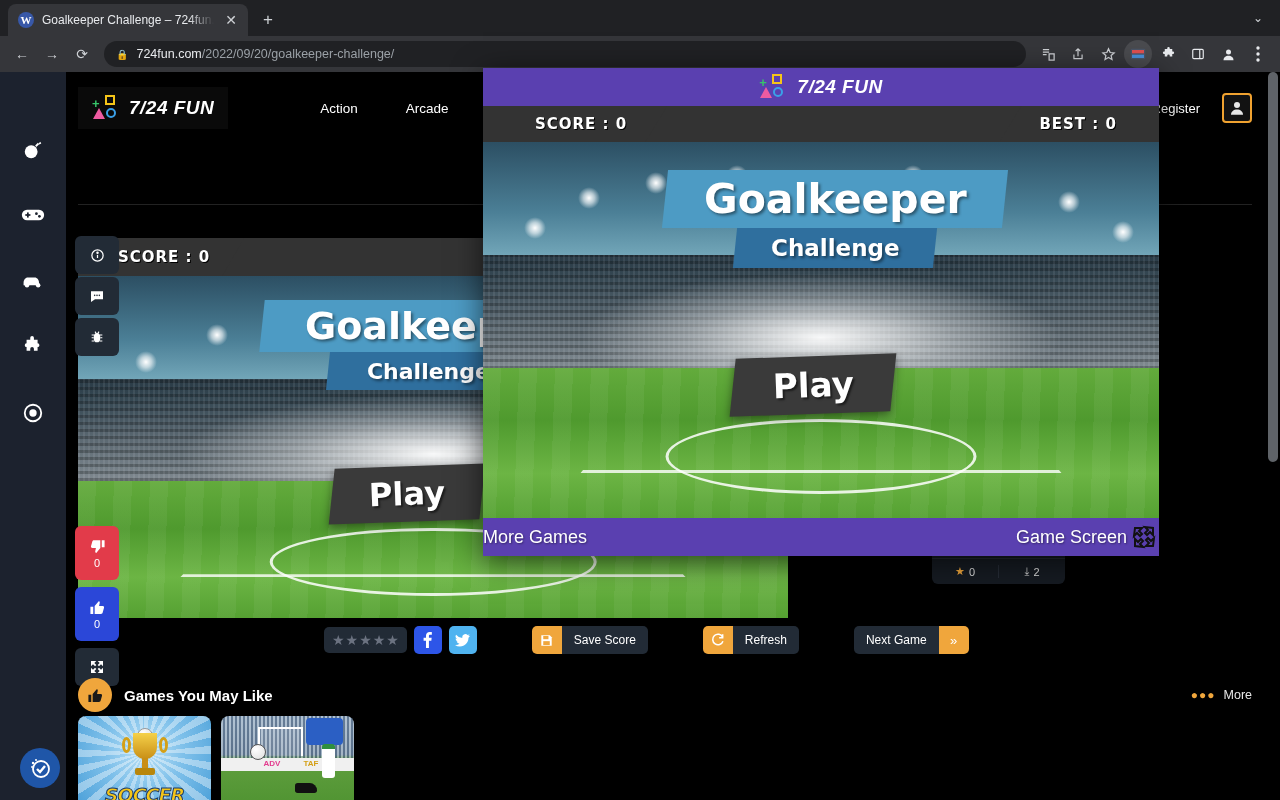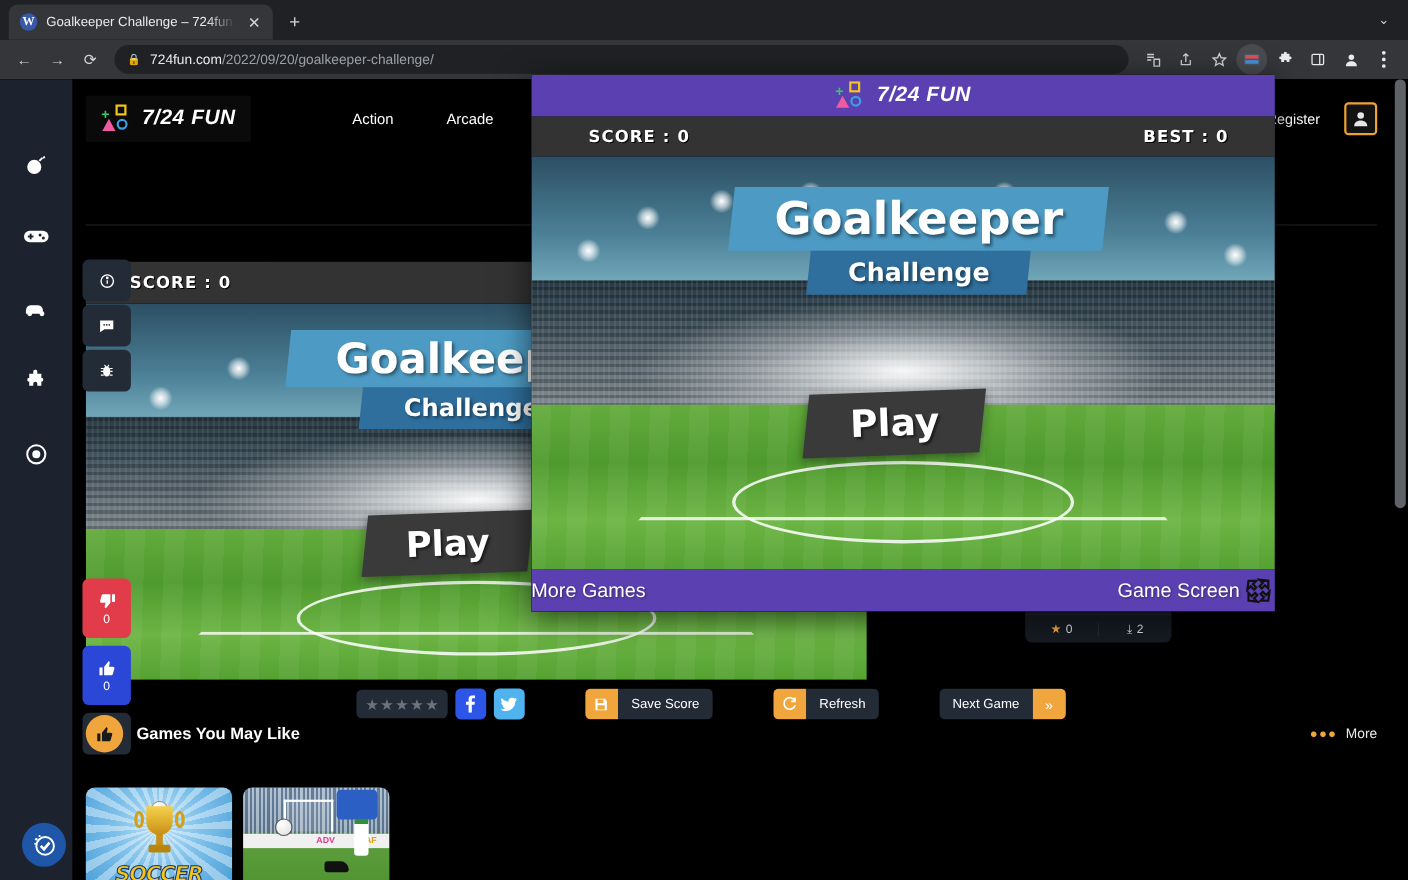--- a/index.html
+++ b/index.html
@@ -127,21 +127,21 @@
             justify-content:center; color:#fff; font-size:15px; font-weight:bold; }
   .fb { background:#2d55e8; } .tw { background:#4fb3f0; }
   .combo { display:flex; border-radius:5px; overflow:hidden; height:28px;margin-left:48px; }
   .combo .ic { width:30px; background:#f0a63c; display:flex; align-items:center; justify-content:center;
                color:#fff; font-size:13px; }
   .combo .lb { background:#222b36; color:#fff; font-size:12px; display:flex; align-items:center;
                padding:0 12px; white-space:nowrap; }
   .combo.rev .lb { order:0; } .combo.rev .ic { order:1; }
 
   
-  .gyml { position:absolute; left:12px; top:578px; right:14px; display:flex; align-items:center; }
+  .gyml { position:absolute; left:12px; top:606px; right:14px; display:flex; align-items:center; }
   .gyml-ic { width:34px; height:34px; border-radius:50%; background:#f0a63c; display:flex;
              align-items:center; justify-content:center; font-size:16px; }
   .gyml-t { color:#fff; font-size:15px; font-weight:bold; margin-left:12px; }
   .more { margin-left:auto; display:flex; align-items:center; gap:8px; color:#e8e8e8; font-size:12.5px; }
   .dots { color:#f0a63c; letter-spacing:1px; font-size:12px; }
 
   .thumbs { position:absolute; left:12px; top:644px; display:flex; gap:10px; }
   .thumb { width:133px; height:92px; border-radius:8px; overflow:hidden; position:relative; background:#111; }
   .th1 { background:radial-gradient(circle at 50% 38%,#bfe3f7 0%,#7ec0ea 45%,#4a9fd8 100%); }
   .th1::before { content:""; position:absolute; inset:0;
@@ -156,21 +156,21 @@
   .thand { position:absolute; top:4px; width:9px; height:16px; border:3px solid #d4a017; border-radius:50%; }
   .th1 .soccer-w { position:absolute; left:0; right:0; bottom:2px; text-align:center; color:#f5c518;
         font-size:19px; font-weight:bold; font-style:italic; font-family:"DejaVu Sans",sans-serif;
         -webkit-text-stroke:1px #1a3a6a; letter-spacing:-1px; }
   .th2 { background:linear-gradient(180deg,#8fa8c0 0%,#7e96ad 42%,#5f9e3e 48%,#4f9331 100%); }
   .th2 .crowd { position:absolute; left:0; right:0; top:0; height:46%;
         background:repeating-linear-gradient(90deg,rgba(255,255,255,.3) 0 2px,rgba(40,60,90,.4) 2px 4px); }
   .th2 .goal { position:absolute; left:28%; top:12%; width:34%; height:32%;
         border:2px solid #fff; border-bottom:none; background:rgba(255,255,255,.12); }
   .th2 .adv { position:absolute; left:0; right:0; top:46%; height:14%; background:#f0f0f0; }
-  .th2 .adv i { position:absolute; font-style:normal; font-size:8px; font-weight:bold; top:1px;margin-left:24px; }
+  .th2 .adv i { position:absolute; font-style:normal; font-size:8px; font-weight:bold; top:1px; }
   .th2 .ball { position:absolute; left:22%; top:30%; width:16px; height:16px; border-radius:50%;
         background:radial-gradient(circle at 35% 30%,#fff,#ddd); border:1px solid #555; }
   .th2 .shorts { position:absolute; right:8%; top:2%; width:28%; height:30%; background:#2b5fc4; border-radius:4px; }
   .th2 .sock { position:absolute; right:14%; top:30%; width:13px; height:34px; background:#fff;
         border-top:5px solid #2f8f3f; border-radius:3px; }
   .th2 .boot { position:absolute; right:28%; bottom:16%; width:22px; height:10px; background:#111;
         border-radius:3px 8px 3px 3px; }
 
   
   .minicard { position:absolute; left:866px; top:460px; width:133px; background:#161b22; border-radius:6px;

